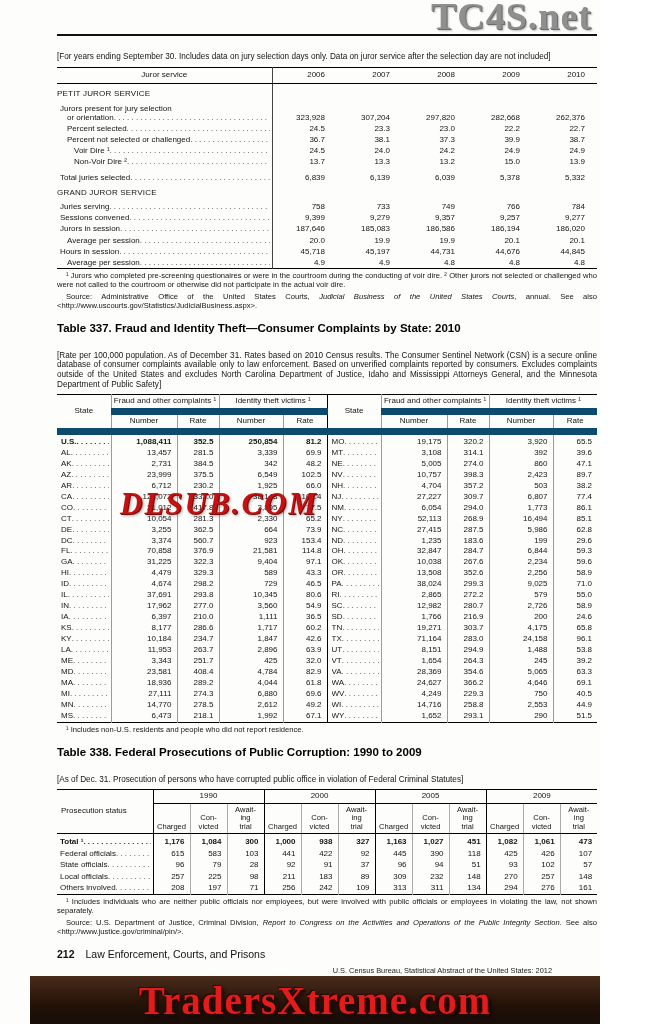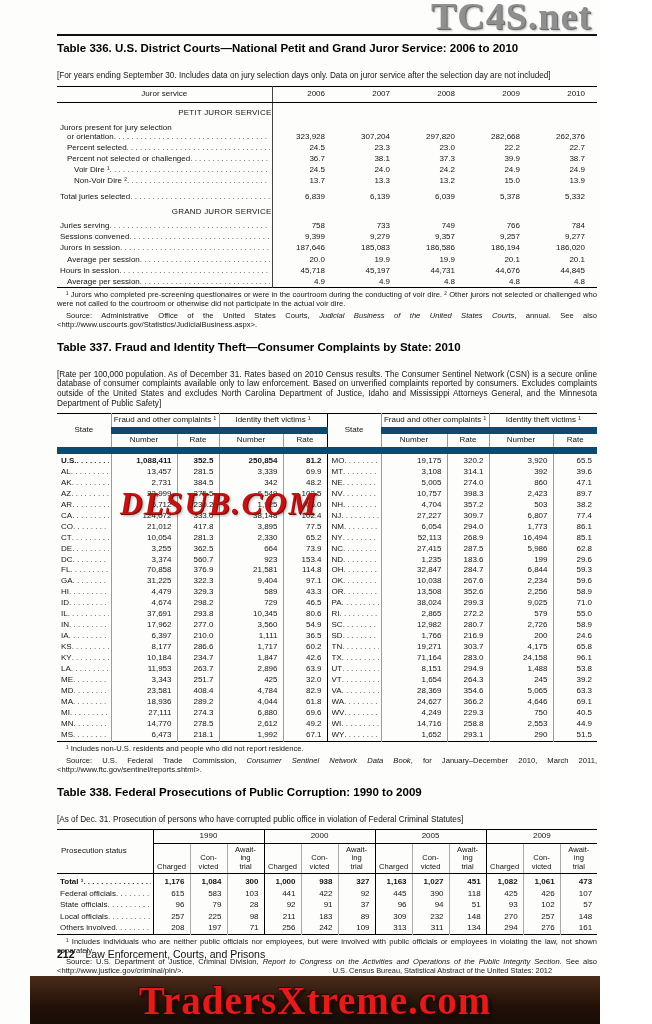--- a/index.html
+++ b/index.html
@@ -51,21 +51,21 @@
   .fnote { font-size:7.6px; line-height:1.18; text-align:justify; text-indent:9px; margin:3px 0 0 0; }
 
   
   .t336 { font-size:8px; border-top:1px solid #000; border-bottom:1px solid #000; }
   .t336 th { font-weight:normal; border-bottom:1px solid #000; padding:3px 2px 4px; line-height:1.1; }
   .t336 th:first-child, .t336 td:first-child { border-right:1px solid #444; }
   .t336 .stub-h { text-align:center; }
   .t336 .num-h { text-align:right; padding-right:12px; }
   .t336 td { padding:1px 2px; vertical-align:bottom; line-height:1.15; }
   .t336 .num { text-align:right; padding-right:12px; }
-  .t336 .sec-cell { text-align:right; padding:5px 0 4px; letter-spacing:.2px; }
+  .t336 .sec-cell { text-align:left; padding:5px 0 4px; letter-spacing:.2px; }
   .t336 .stub { padding-left:3px; }
   .t336 .ind1 .leader { padding-left:7px;align-items:flex-end; }
   .t336 .ind2 .leader { padding-left:14px; }
   .t336 .pre-line { white-space:nowrap; }
   .t336 tr.gap-top td { padding-top:5px; }
 
   
   .t337 { font-size:8px; border-top:1px solid #000; border-bottom:1px solid #000; }
   .t337 th { font-weight:normal; border-bottom:7px solid #0c4a6e; padding:2px 1px; text-align:center; vertical-align:middle; line-height:1.12; }
   .t337 th, .t337 td { border-left:1px solid #9a9a9a; }
@@ -100,21 +100,20 @@
 <body>
 
 <div class="page">
 
   <div class="wm wm-top">TC4S.net</div>
 
   <div class="content">
 
     <section class="tblock">
       <div class="toprule"></div>
-      <h2 class="tbl-title">Table 336. U.S. District Courts—National Petit and Grand Juror Service: 2006 to 2010</h2>
       <p class="note">[For years ending September 30. Includes data on jury selection days only. Data on juror service after the selection day are not included]</p>
       <table class="t336">
         <colgroup>
           <col style="width:215px">
             <col style="width:65px">
             <col style="width:65px">
           <col style="width:65px">
             <col style="width:65px">
             <col style="width:65px">
         </colgroup>
@@ -905,21 +904,20 @@
                 </div>
               </td>
               <td class="num">1,652</td>
               <td class="num">293.1</td>
               <td class="num">290</td>
               <td class="num">51.5</td>
             </tr>
           </tbody>
       </table>
       <p class="fnote">¹ Includes non-U.S. residents and people who did not report residence.</p>
-      <p class="fnote"><span>Source: U.S. Federal Trade Commission, </span><span class="it">Consumer Sentinel Network Data Book</span><span>, for January–December 2010, March 2011, &lt;http://www.ftc.gov/sentinel/reports.shtml&gt;.</span></p>
     </section>
 
     <section class="tblock">
       <h2 class="tbl-title">Table 338. Federal Prosecutions of Public Corruption: 1990 to 2009</h2>
       <p class="note">[As of Dec. 31. Prosecution of persons who have corrupted public office in violation of Federal Criminal Statutes]</p>
       <table class="t338">
         <colgroup>
           <col style="width:96px">
           <col style="width:37px">
             <col style="width:37px">

